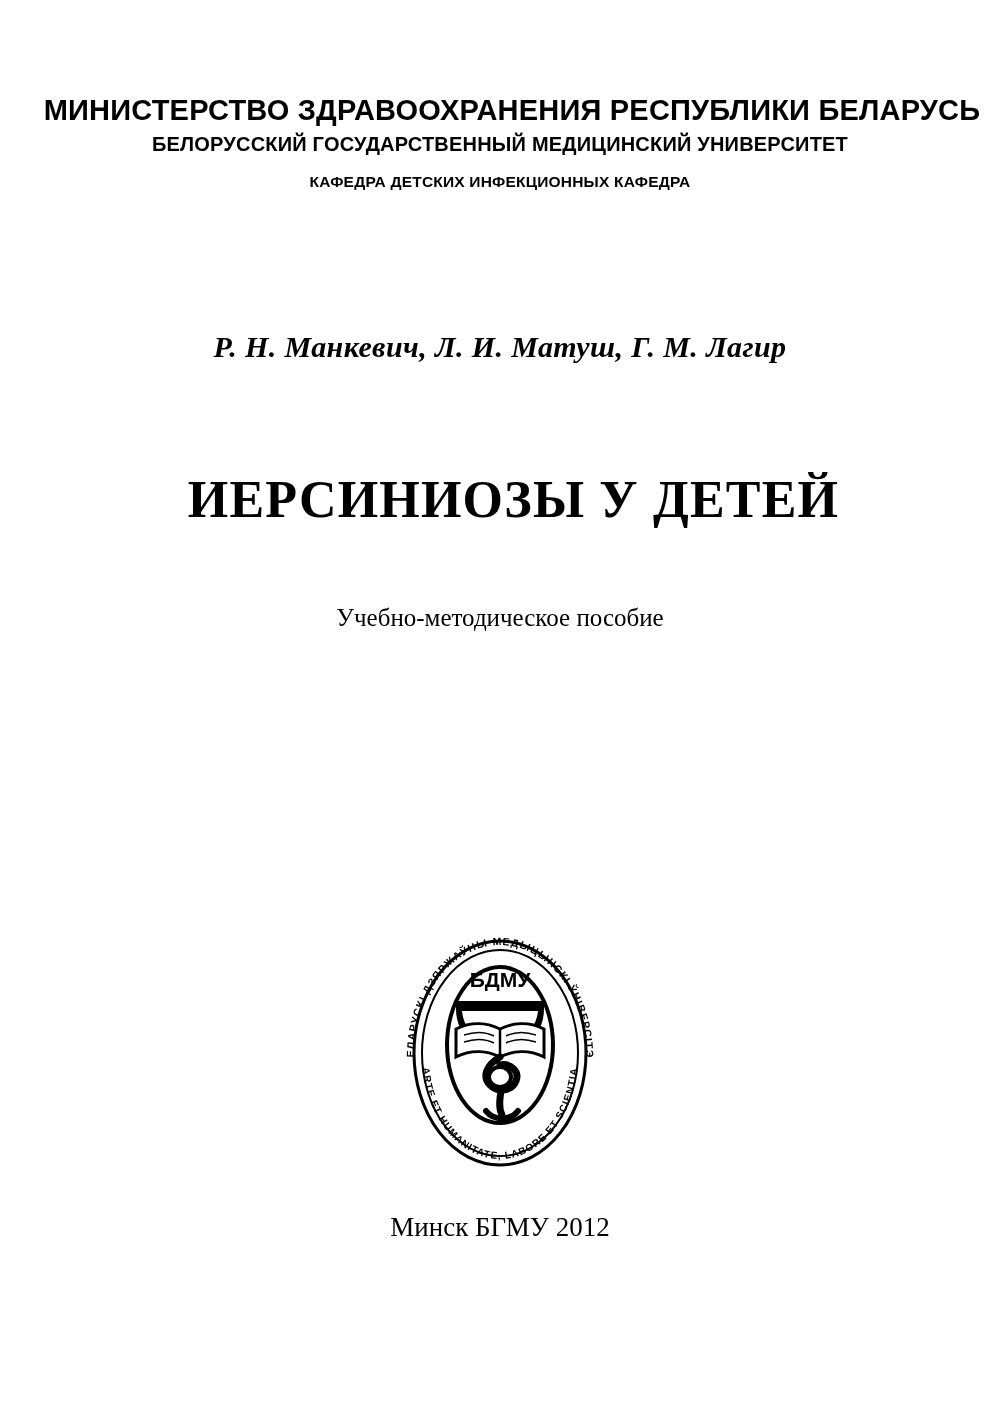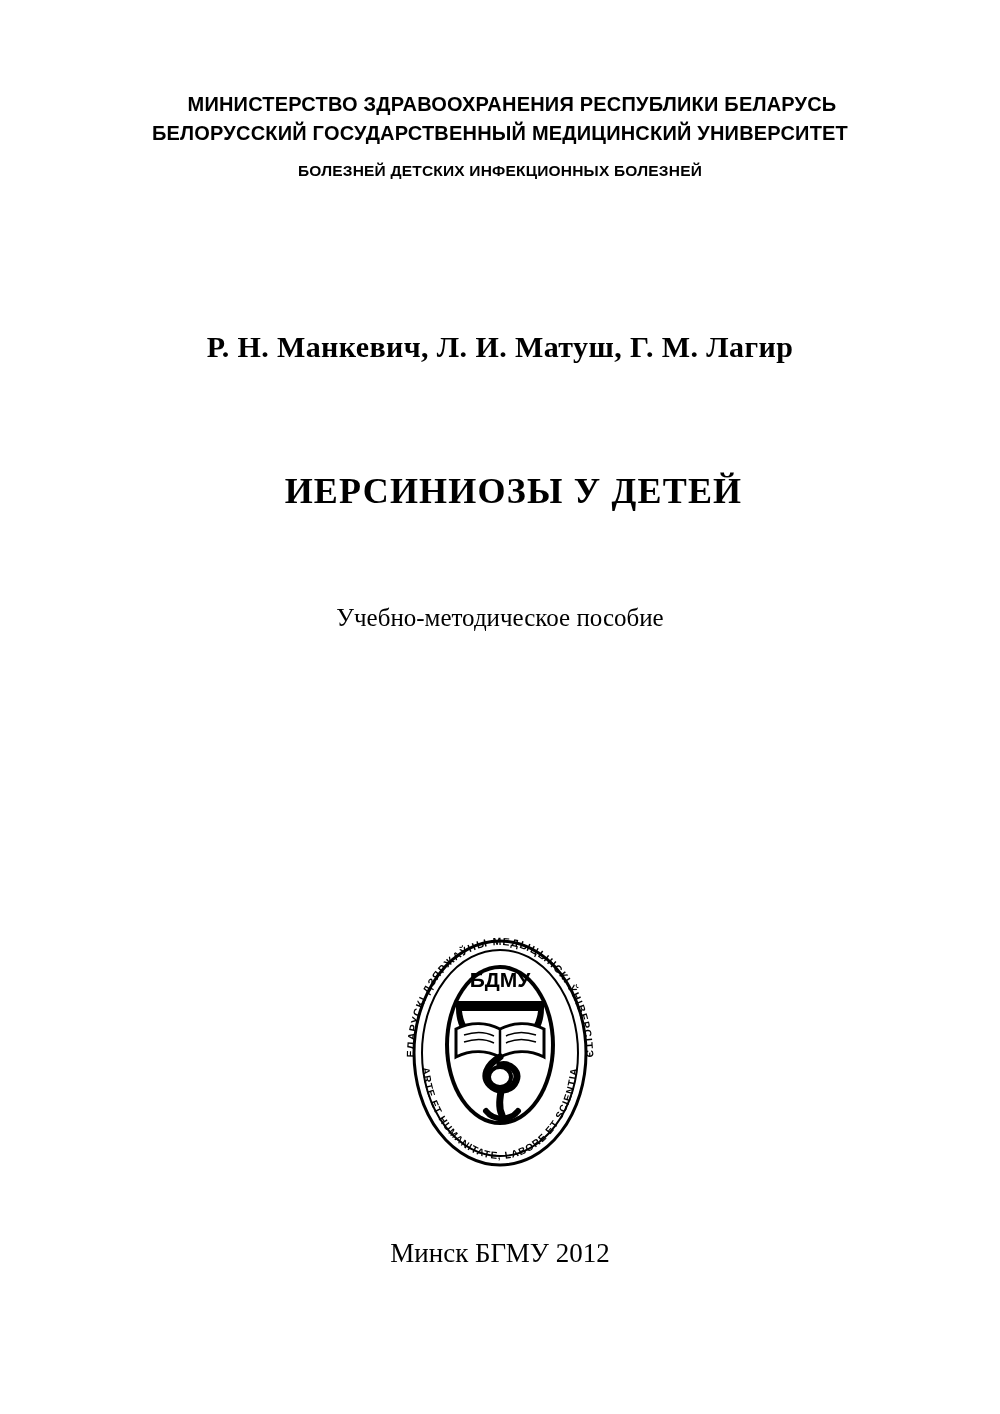--- a/index.html
+++ b/index.html
@@ -21,21 +21,21 @@
   .header-block {
     position: absolute;
     top: 92px;
     left: 0;
     right: 0;
     text-align: center;
   }
   .ministry {
     font-family: "Liberation Sans", sans-serif;
     font-weight: bold;
-    font-size: 20px;
+    font-size: 29px;
     letter-spacing: 0.2px;
     line-height: 1.25;
     padding-left: 24px;
   }
   .university {
     font-family: "Liberation Sans", sans-serif;
     font-weight: bold;
     font-size: 20px;
     letter-spacing: 0.2px;
     margin-top: 5px;
@@ -51,31 +51,32 @@
   .authors {
     position: absolute;
     top: 330px;
     left: 0;
     right: 0;
     text-align: center;
     font-family: "Liberation Serif", serif;
     font-weight: bold;
     font-size: 30px;
     letter-spacing: 0.4px;
+    font-style: italic;
   }
 
   .title {
     position: absolute;
     top: 470px;
     left: 16px;
     right: 0;
     text-align: center;
     font-family: "Liberation Serif", serif;
     font-weight: bold;
-    font-size: 36px;
+    font-size: 52px;
     letter-spacing: 1.2px;
     margin-left: 11px;
   }
 
   .subtitle {
     position: absolute;
     top: 604px;
     left: 0;
     right: 0;
     text-align: center;
@@ -87,37 +88,37 @@
     position: absolute;
     top: 925px;
     left: 0;
     right: 0;
     display: flex;
     justify-content: center;
   }
 
   .footer {
     position: absolute;
-    top: 1238px;
+    top: 1212px;
     left: 0;
     right: 0;
     text-align: center;
     font-family: "Liberation Serif", serif;
     font-size: 27px;
   }
 </style>
 </head>
 <body>
 
 <div class="page">
 
   <div class="header-block">
     <div class="ministry">МИНИСТЕРСТВО ЗДРАВООХРАНЕНИЯ РЕСПУБЛИКИ БЕЛАРУСЬ</div>
     <div class="university">БЕЛОРУССКИЙ ГОСУДАРСТВЕННЫЙ МЕДИЦИНСКИЙ УНИВЕРСИТЕТ</div>
-    <div class="department">БОЛЕЗНЕЙ ДЕТСКИХ ИНФЕКЦИОННЫХ БОЛЕЗНЕЙ</div>
+    <div class="department">КАФЕДРА ДЕТСКИХ ИНФЕКЦИОННЫХ КАФЕДРА</div>
   </div>
 
   <div class="authors">Р. Н. Манкевич, Л. И. Матуш, Г. М. Лагир</div>
 
   <div class="title">ИЕРСИНИОЗЫ У ДЕТЕЙ</div>
 
   <div class="subtitle">Учебно-методическое пособие</div>
 
   <div class="emblem-wrap">
     <svg width="220" height="250" viewBox="0 0 220 250">

